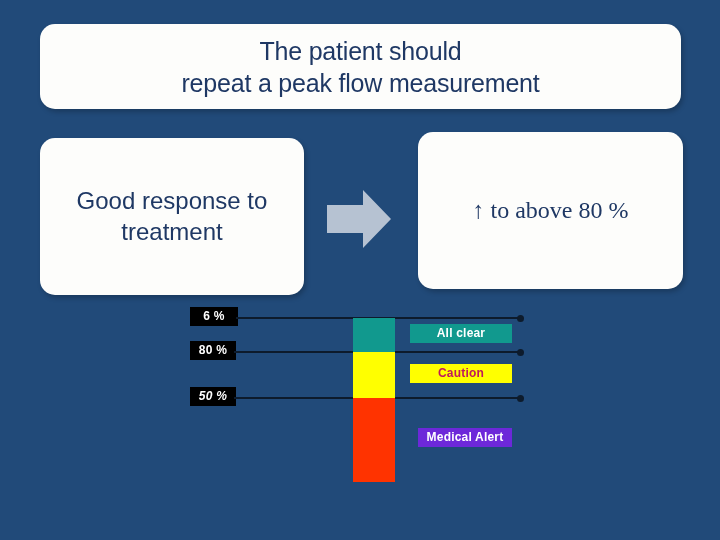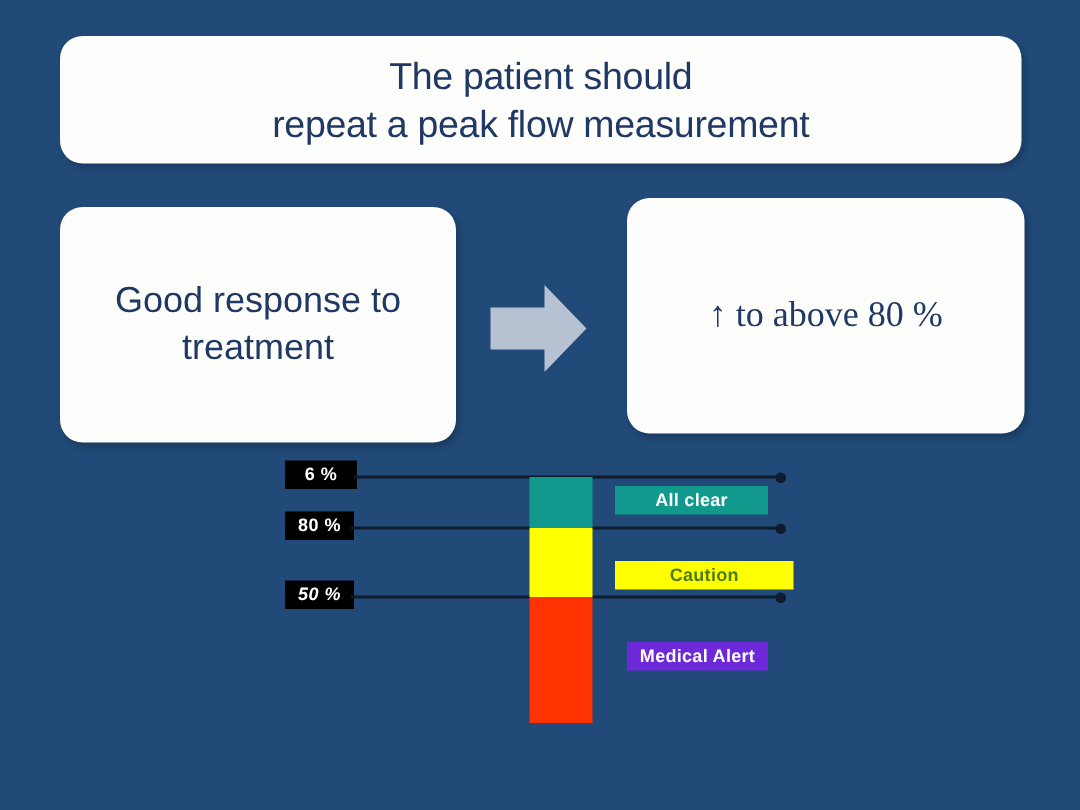--- a/index.html
+++ b/index.html
@@ -163,24 +163,24 @@
   }
   #badge-allclear {
     left: 410px;
     top: 324px;
     width: 102px;
     background: #11998e;
     color: #ffffff;
   }
   #badge-caution {
     left: 410px;
-    top: 374px;
-    width: 119px;
+    top: 364px;
+    width: 102px;
     background: #ffff00;
-    color: #4d7c0f;
+    color: #be185d;
   }
   #badge-alert {
     left: 418px;
     top: 428px;
     width: 94px;
     background: #6d28d9;
     color: #ffffff;
   }
 </style>
 </head>

